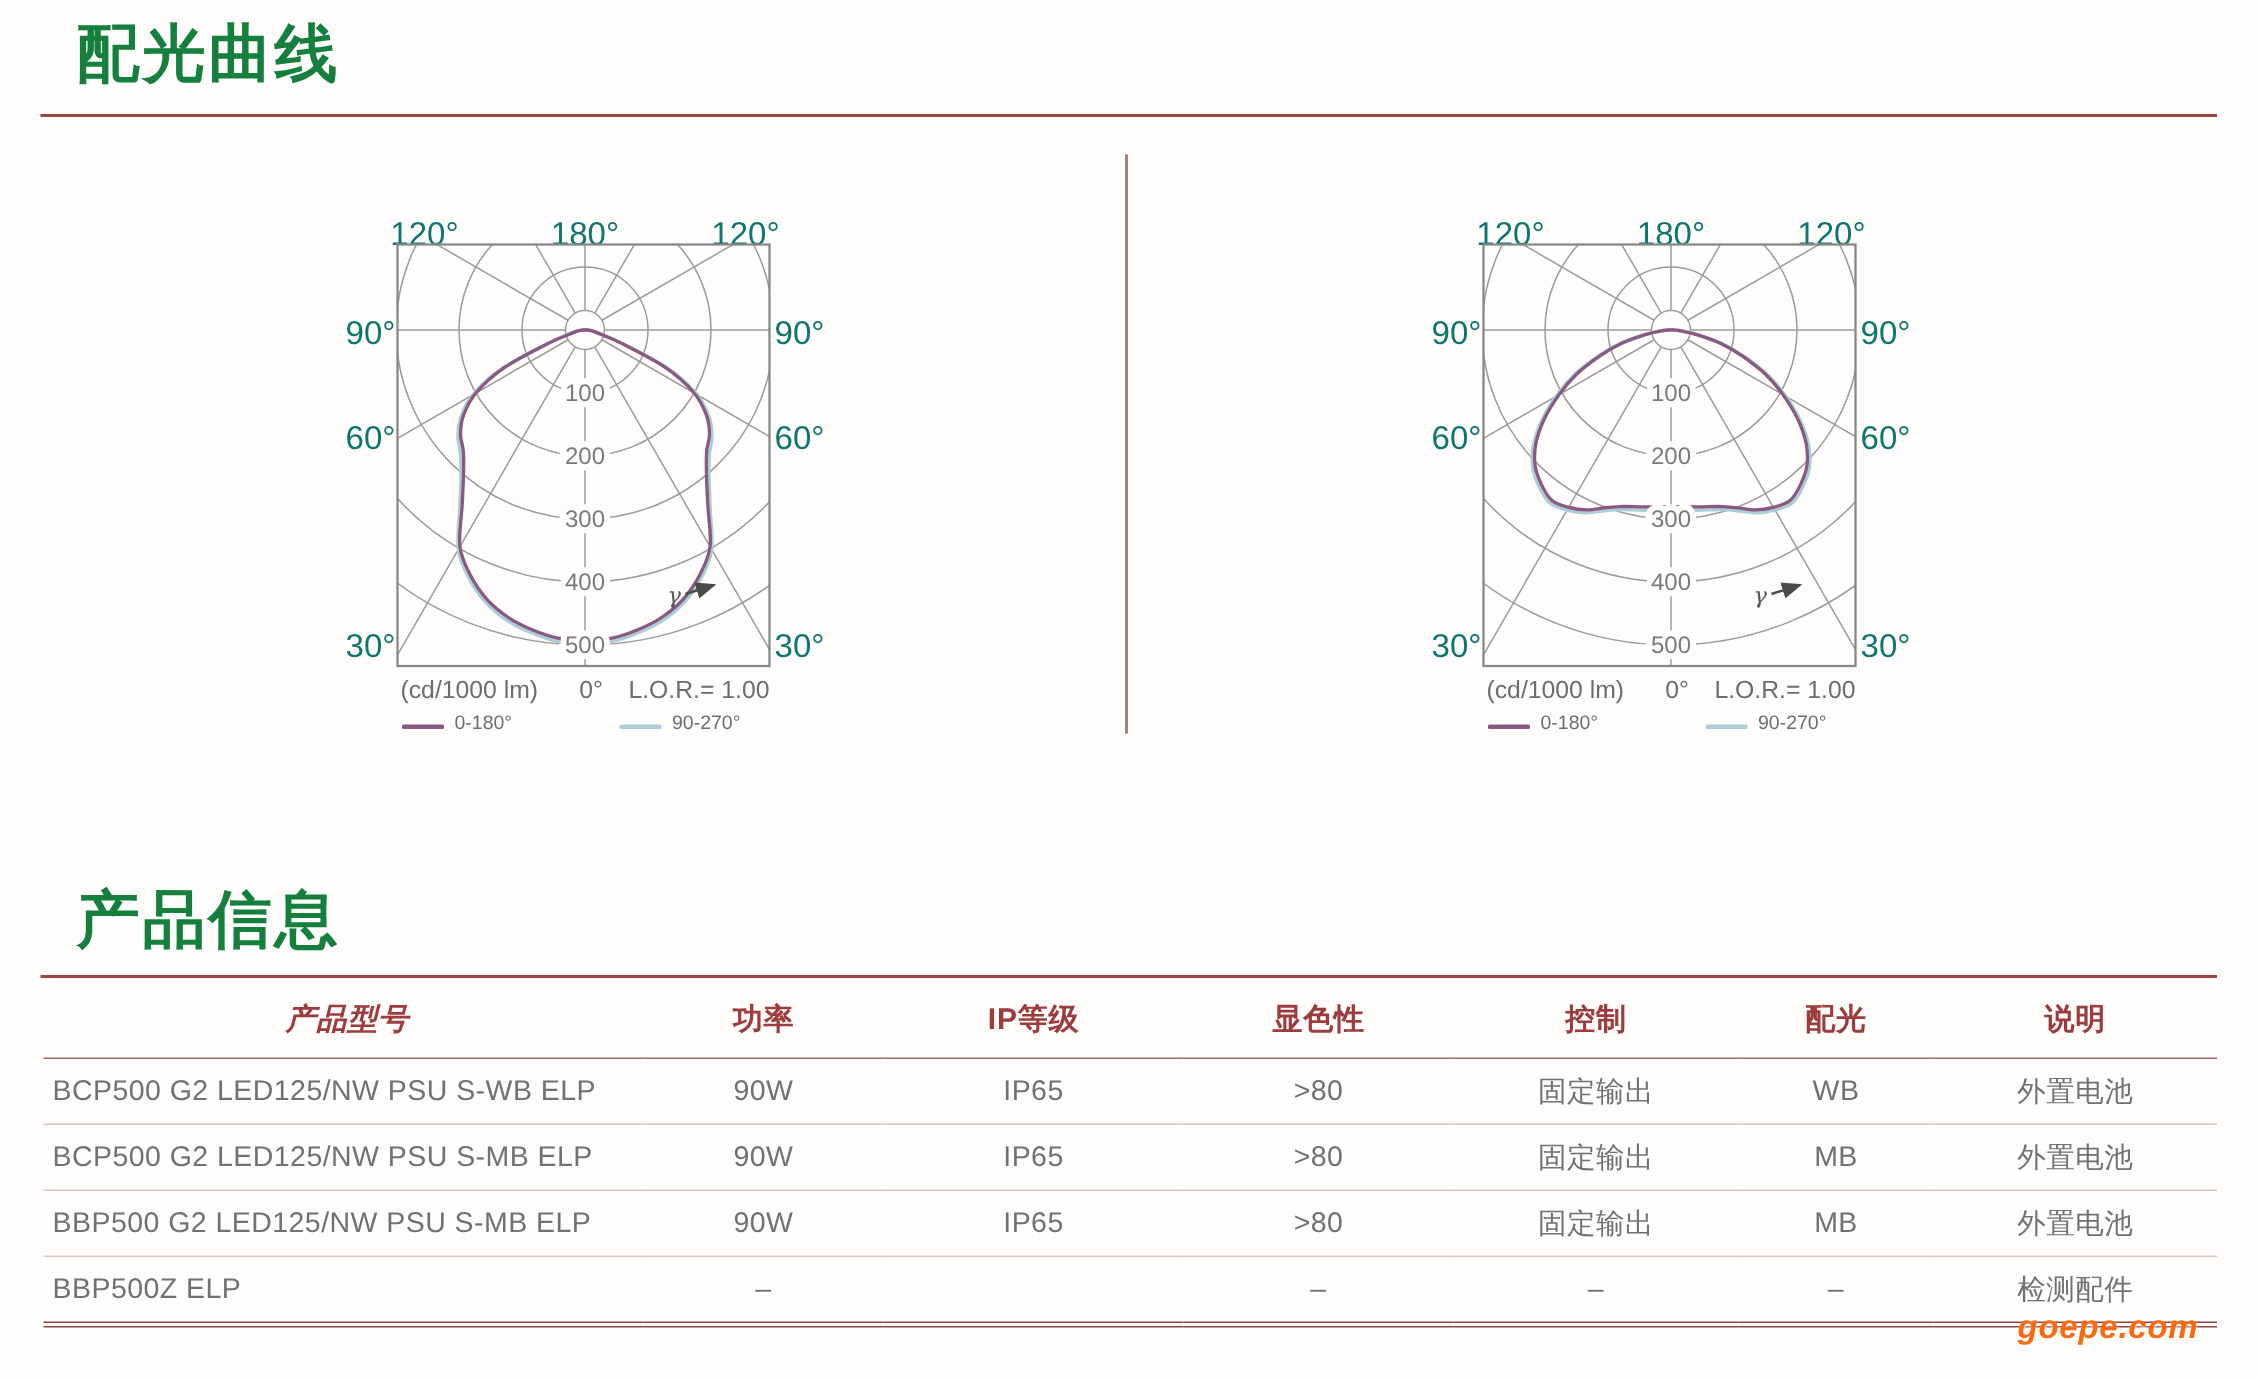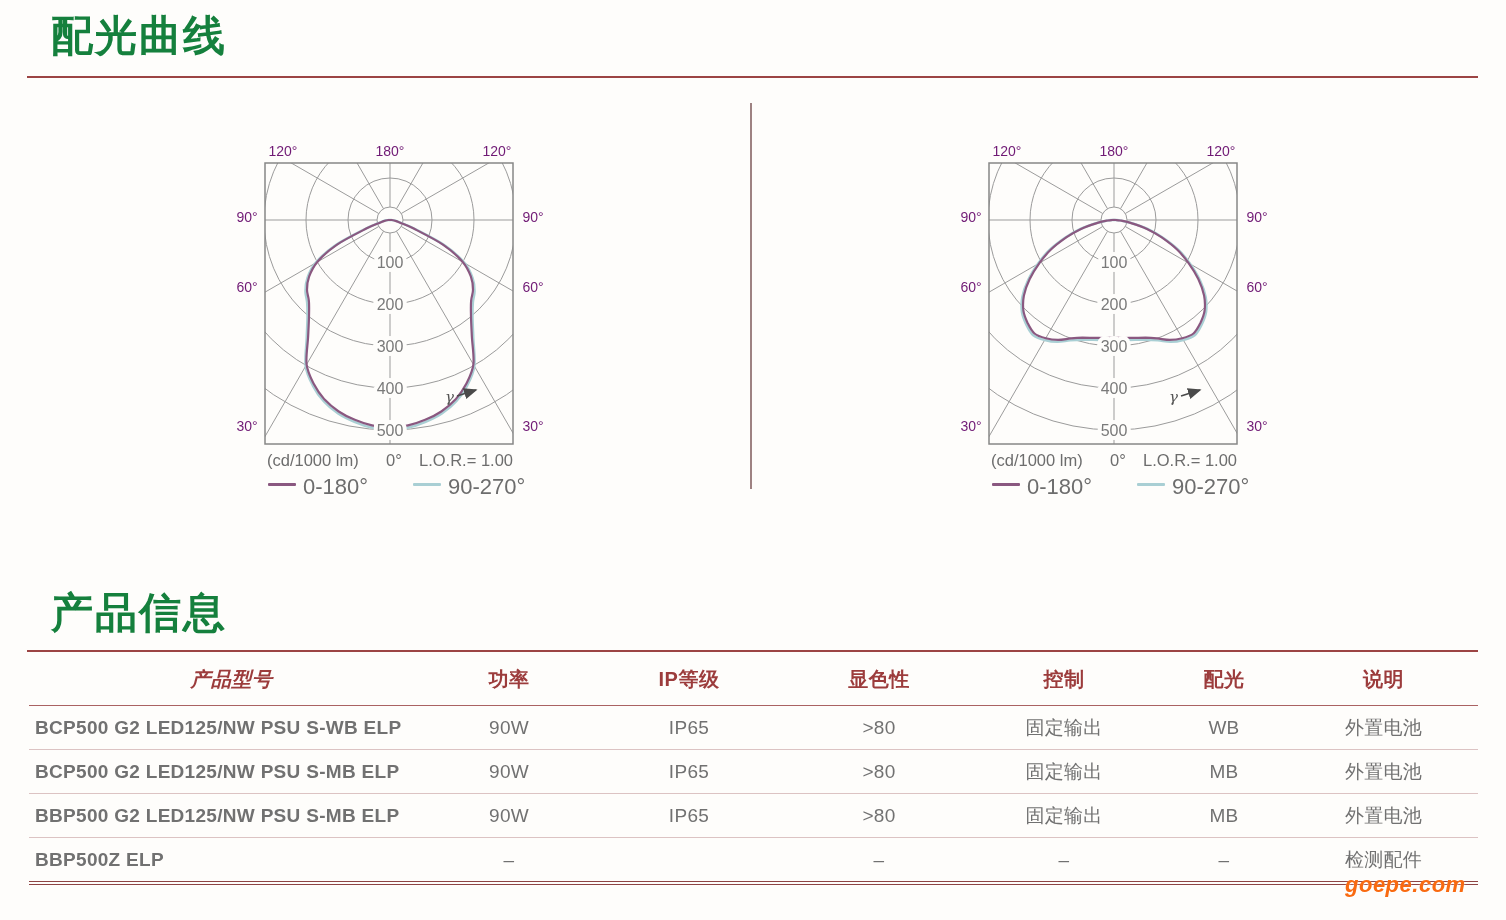--- a/index.html
+++ b/index.html
@@ -18,48 +18,48 @@
   
   .charts{position:absolute;left:0;top:100px;width:1506px;height:400px;}
   .chart{position:absolute;top:0;width:494px;height:395px;}
   .chart0{left:143px;} .chart1{left:867px;}
   .chart-divider{position:absolute;left:750px;top:3px;width:2px;height:386px;background:#9e8282;}
   .chart svg{position:absolute;left:0;top:0;}
   .chart-title{
     position:absolute;left:0;right:0;top:7px;text-align:center;
     font-size:20px;color:#696969;letter-spacing:1.5px;
   }
-  .tk{position:absolute;font-size:14px;color:#701a75;transform:translateX(-50%);white-space:nowrap;}
+  .tk{position:absolute;font-size:22px;color:#0f766e;transform:translateX(-50%);white-space:nowrap;}
   .tk-120l{left:140px;top:43px;} .tk-180{left:247px;top:43px;} .tk-120r{left:354px;top:43px;}
   .tk-90l{left:104px;top:109px;} .tk-90r{left:390px;top:109px;}
   .tk-60l{left:104px;top:179px;} .tk-60r{left:390px;top:179px;}
   .tk-30l{left:104px;top:318px;} .tk-30r{left:390px;top:318px;}
   .bl{position:absolute;top:351px;font-size:16.5px;color:#6d6d6d;white-space:nowrap;}
   .bl.unit{left:124px;} .bl.zero{left:251px;transform:translateX(-50%);} .bl.lor{right:124px;}
-  .legend{position:absolute;left:125px;top:374px;width:300px;height:22px;font-size:22px;color:#6d6d6d;}
+  .legend{position:absolute;left:125px;top:374px;width:300px;height:22px;font-size:13px;color:#6d6d6d;}
   .legend .sw{position:absolute;top:9px;width:28px;height:3px;border-radius:1px;}
   .legend .sw0{left:0;} .legend .sw1{left:145px;}
   .legend .lg0{position:absolute;left:35px;top:0;} .legend .lg1{position:absolute;left:180px;top:0;}
 
   
   table{
     position:absolute;left:29px;top:653px;width:1449px;
     border-collapse:collapse;table-layout:fixed;
   }
   thead th{
     height:50px;font-size:20px;color:#9c3c3c;font-weight:700;
     border-bottom:1.5px solid #aa6262;text-align:center;vertical-align:middle;
     letter-spacing:0.5px;
   }
   thead th:first-child{text-align:center;padding-left:6px;font-style:italic;}
   tbody td{
     height:41px;font-size:19px;color:#717171;text-align:center;vertical-align:middle;
     border-bottom:1px solid #dcc3c3;letter-spacing:0.3px;white-space:nowrap;overflow:hidden;
   }
-  tbody td:first-child{text-align:left;padding-left:6px;font-weight:bold;}
+  tbody td:first-child{text-align:left;padding-left:6px;}
   tbody tr:last-child td{border-bottom:4px double #8e4444;}
 
   .watermark{
     position:absolute;left:1345px;top:872px;font-size:22px;font-weight:700;
     color:#f96a10;text-shadow:0 1px 2px rgba(255,255,255,0.85);letter-spacing:0.5px;font-style:italic;
   }
 </style>
 </head>
 <body>
 

